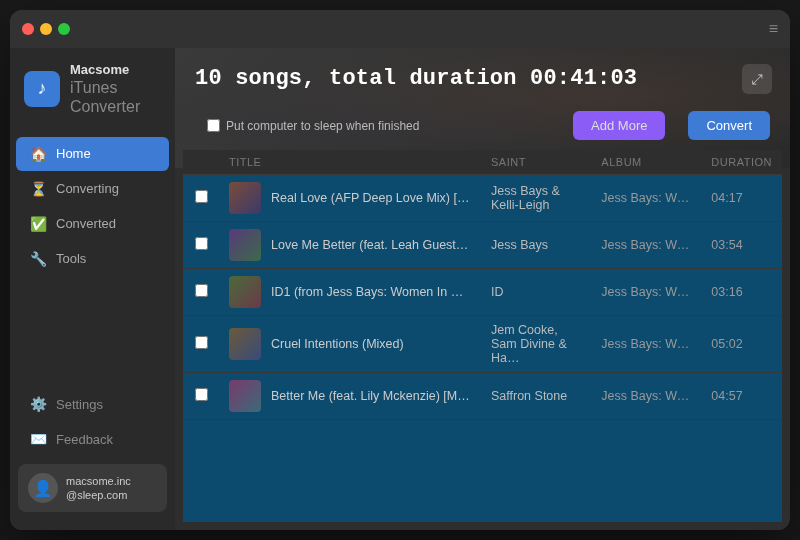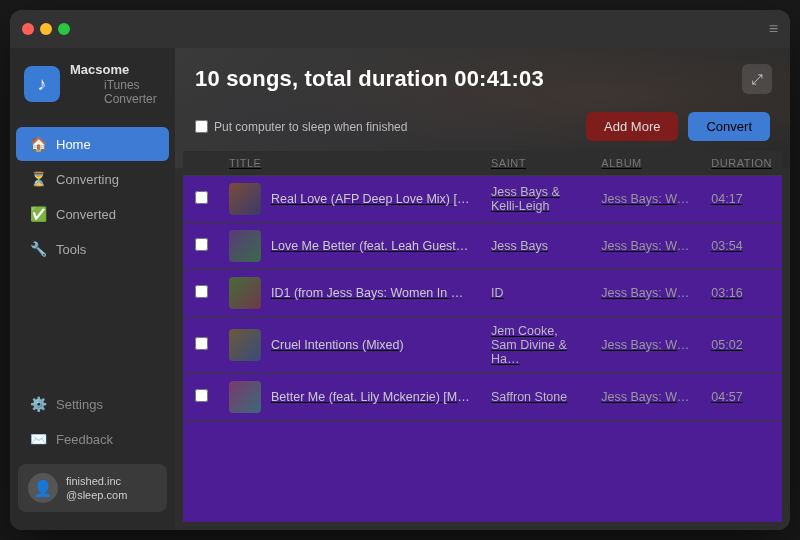--- a/index.html
+++ b/index.html
@@ -80,24 +80,23 @@
       flex-shrink: 0;
     }
     .brand-text {}
     .brand-name {
       font-size: 13px;
       font-weight: 600;
       color: #e0e0e0;
       line-height: 1.2;
     }
     .brand-sub {
-      font-size: 12px;
+      font-size: 16px;
       color: #888;
       line-height: 1.2;
-      margin-left: 34px;
     }
     .sidebar-nav {
       flex: 1;
       padding: 4px 0;
     }
     .nav-item {
       display: flex;
       align-items: center;
       gap: 10px;
       padding: 9px 14px;
@@ -175,33 +174,34 @@
         radial-gradient(ellipse at 70% 40%, rgba(80,60,50,0.4) 0%, transparent 60%),
         radial-gradient(ellipse at 30% 60%, rgba(50,50,60,0.3) 0%, transparent 50%);
     }
     .panel-header {
       position: relative;
       z-index: 1;
       padding: 18px 20px 12px 20px;
       display: flex;
       flex-direction: column;
       gap: 0;
+      font-family: Liberation Mono, monospace;
     }
     .panel-title {
       font-size: 22px;
       font-weight: 600;
       color: #ffffff;
       letter-spacing: 0.2px;
     }
     .panel-controls {
       position: relative;
       z-index: 1;
       display: flex;
-      padding: 8px 20px 10px 20px;
-      gap: 10px;
+      padding: 8px 20px 10px 32px;
+      gap: 23px;
     }
     .sleep-checkbox {
       display: flex;
       align-items: center;
       gap: 6px;
       color: #bbb;
       font-size: 12px;
       cursor: pointer;
       flex: 1;
     }
@@ -214,26 +214,26 @@
     .btn {
       padding: 7px 18px;
       border-radius: 6px;
       font-size: 13px;
       font-weight: 500;
       cursor: pointer;
       border: none;
       outline: none;
     }
     .btn-secondary {
-      background: #7f1d1d;
+      background: #8b5cf6;
       color: #ddd;
     }
     .btn-primary {
       background: #3d7bd5;
-      color: #000000;
+      color: #ffffff;
     }
     .expand-btn {
       position: absolute;
       top: 16px;
       right: 18px;
       z-index: 2;
       width: 30px;
       height: 30px;
       background: rgba(255,255,255,0.12);
       border-radius: 6px;
@@ -244,22 +244,21 @@
       color: #ccc;
       font-size: 14px;
     }
     
     .table-container {
       flex: 1;
       overflow-y: auto;
       position: relative;
       z-index: 1;
       margin: 0 8px 8px 8px;
-      background: #4c1d95;
-      text-decoration: underline;
+      background: #0c4a6e;
     }
     .table-container::-webkit-scrollbar {
       width: 6px;
     }
     .table-container::-webkit-scrollbar-track {
       background: #2a2a2a;
     }
     .table-container::-webkit-scrollbar-thumb {
       background: #555;
       border-radius: 3px;
@@ -380,21 +379,21 @@
           <span class="nav-icon">⚙️</span>
           <span>Settings</span>
         </div>
         <div class="nav-item">
           <span class="nav-icon">✉️</span>
           <span>Feedback</span>
         </div>
         <div class="user-card">
           <div class="user-avatar">👤</div>
           <div class="user-email">
-            <span>finished.inc</span><br>
+            <span>macsome.inc</span><br>
             <span>@sleep.com</span>
           </div>
         </div>
       </div>
     </div>
 
     <div class="panel">
       <div class="panel-bg"></div>
 
       <div class="expand-btn">⤢</div>

